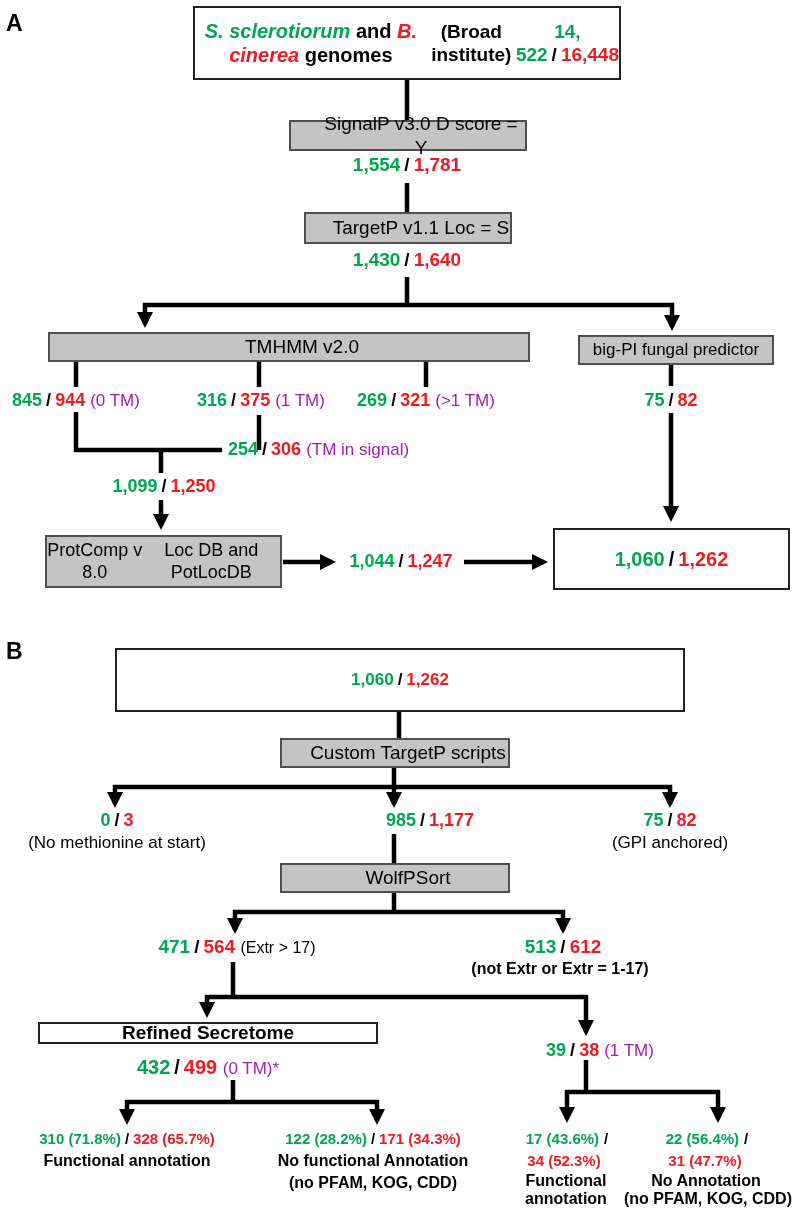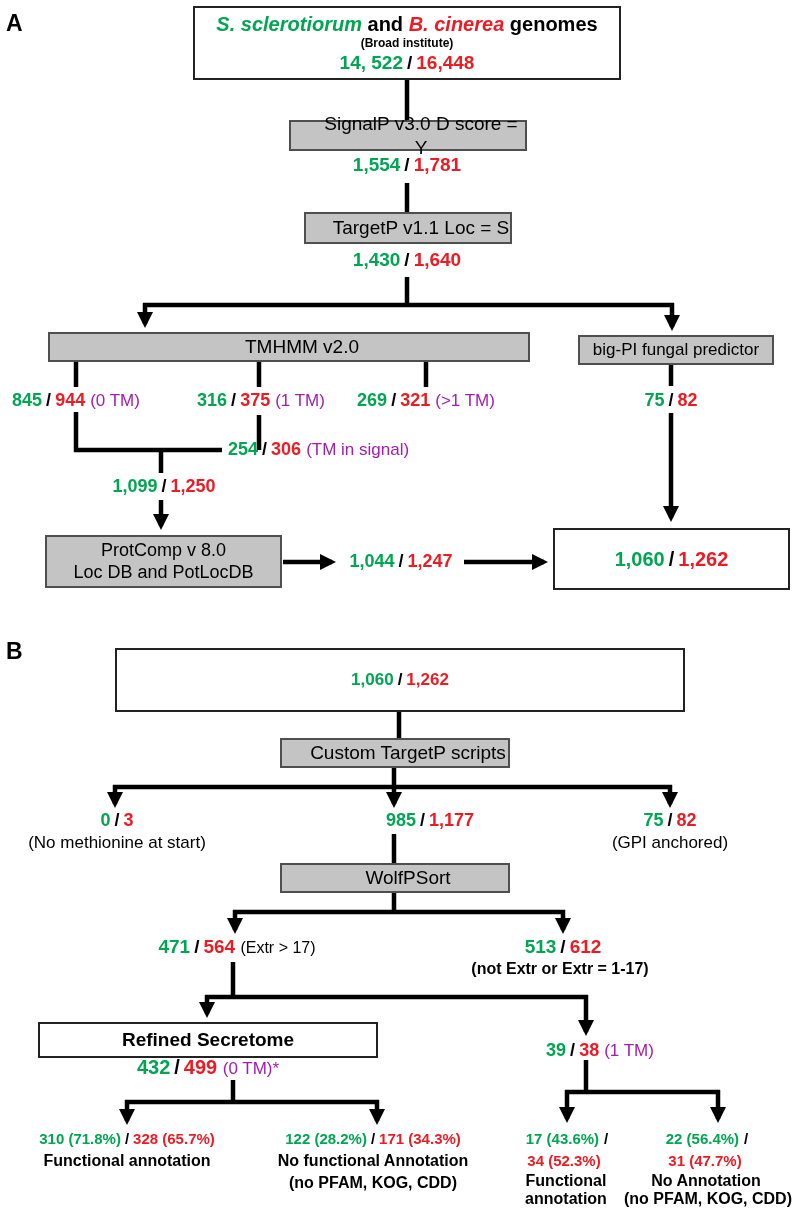--- a/index.html
+++ b/index.html
@@ -4,21 +4,21 @@
 <style>
   html,body{margin:0;padding:0;background:#fff;}
   .canvas{
     position:relative;width:800px;height:1208px;background:#fff;
     font-family:"Liberation Sans",sans-serif;color:#000;overflow:hidden;
     --green:#00A651;--red:#EC1C24;--boxfill:#C4C4C4;
   }
   svg.wires{position:absolute;left:0;top:0;}
   .panel-label{position:absolute;font-weight:bold;font-size:23px;}
   .box{
-    position:absolute;display:flex;flex-direction:column;align-items:center;
+    position:absolute;display:flex;flex-direction:row;align-items:center;
     justify-content:center;text-align:center;box-sizing:border-box;line-height:1.22;
   }
   .gray{background:var(--boxfill);border:2px solid #4f4f4f;}
   .white{background:#fff;border:2px solid #222;}
   .lbl{position:absolute;transform:translateX(-50%);white-space:nowrap;text-align:center;}
   .left-anchor{transform:none;}
   .num{font-weight:bold;font-size:18px;}
   .num19{font-weight:bold;font-size:19px;}
   .num20{font-weight:bold;font-size:20px;}
   .num15{font-weight:bold;font-size:15px;}
@@ -30,21 +30,21 @@
   .note{font-weight:normal;font-size:17px;color:#a21caf;}
   .note16{font-weight:normal;font-size:16px;color:#000;}
   .plain17{font-weight:normal;font-size:17px;}
   .plain16{font-weight:bold;font-size:16px;}
   .bx19{font-size:19px;padding-left:26px;}
   .bx17{font-size:17px;}
   .bx18{font-size:18px;}
   .t20{font-size:20px;font-weight:bold;}
   .t19{font-size:19px;font-weight:bold;}
   .t17{font-size:17px;font-weight:bold;}
-  .t15{font-size:12px;font-weight:bold;}
+  .t15{font-size:19px;font-weight:bold;}
 </style>
 </head>
 <body>
 
 <div class="canvas" style="--green: #00A651; --red: #EC1C24; --boxfill: #C4C4C4;">
 
   <svg class="wires" width="800" height="1208">
     <defs>
       <marker id="ah" viewBox="0 0 10 10" refX="7.5" refY="5" markerWidth="3.6" markerHeight="3.6" orient="auto">
         <path d="M0 0 L10 5 L0 10 z"></path>
@@ -205,21 +205,21 @@
   <div class="lbl num19" style="left:237px;top:936px;">
     <span class="g">471</span><span class="sep">/</span><span class="r">564</span>
     <span class="note16">(Extr &gt; 17)</span>
   </div>
 
   <div class="lbl num19" style="left:563px;top:936px;">
     <span class="g">513</span><span class="sep">/</span><span class="r">612</span>
   </div>
   <div class="lbl plain16" style="left:560px;top:960px;">(not Extr or Extr = 1-17)</div>
 
-  <div class="box white t19" style="left:38px;top:1022px;width:340px;height:36px;">
+  <div class="box white t19" style="left:38px;top:1022px;width:340px;height:22px;">
     <span>Refined Secretome</span>
   </div>
   <div class="lbl num20" style="left:208px;top:1056px;">
     <span class="g">432</span><span class="sep">/</span><span class="r">499</span>
     <span class="note">(0 TM)*</span>
   </div>
 
   <div class="lbl num" style="left:600px;top:1040px;">
     <span class="g">39</span><span class="sep">/</span><span class="r">38</span>
     <span class="note">(1 TM)</span>

